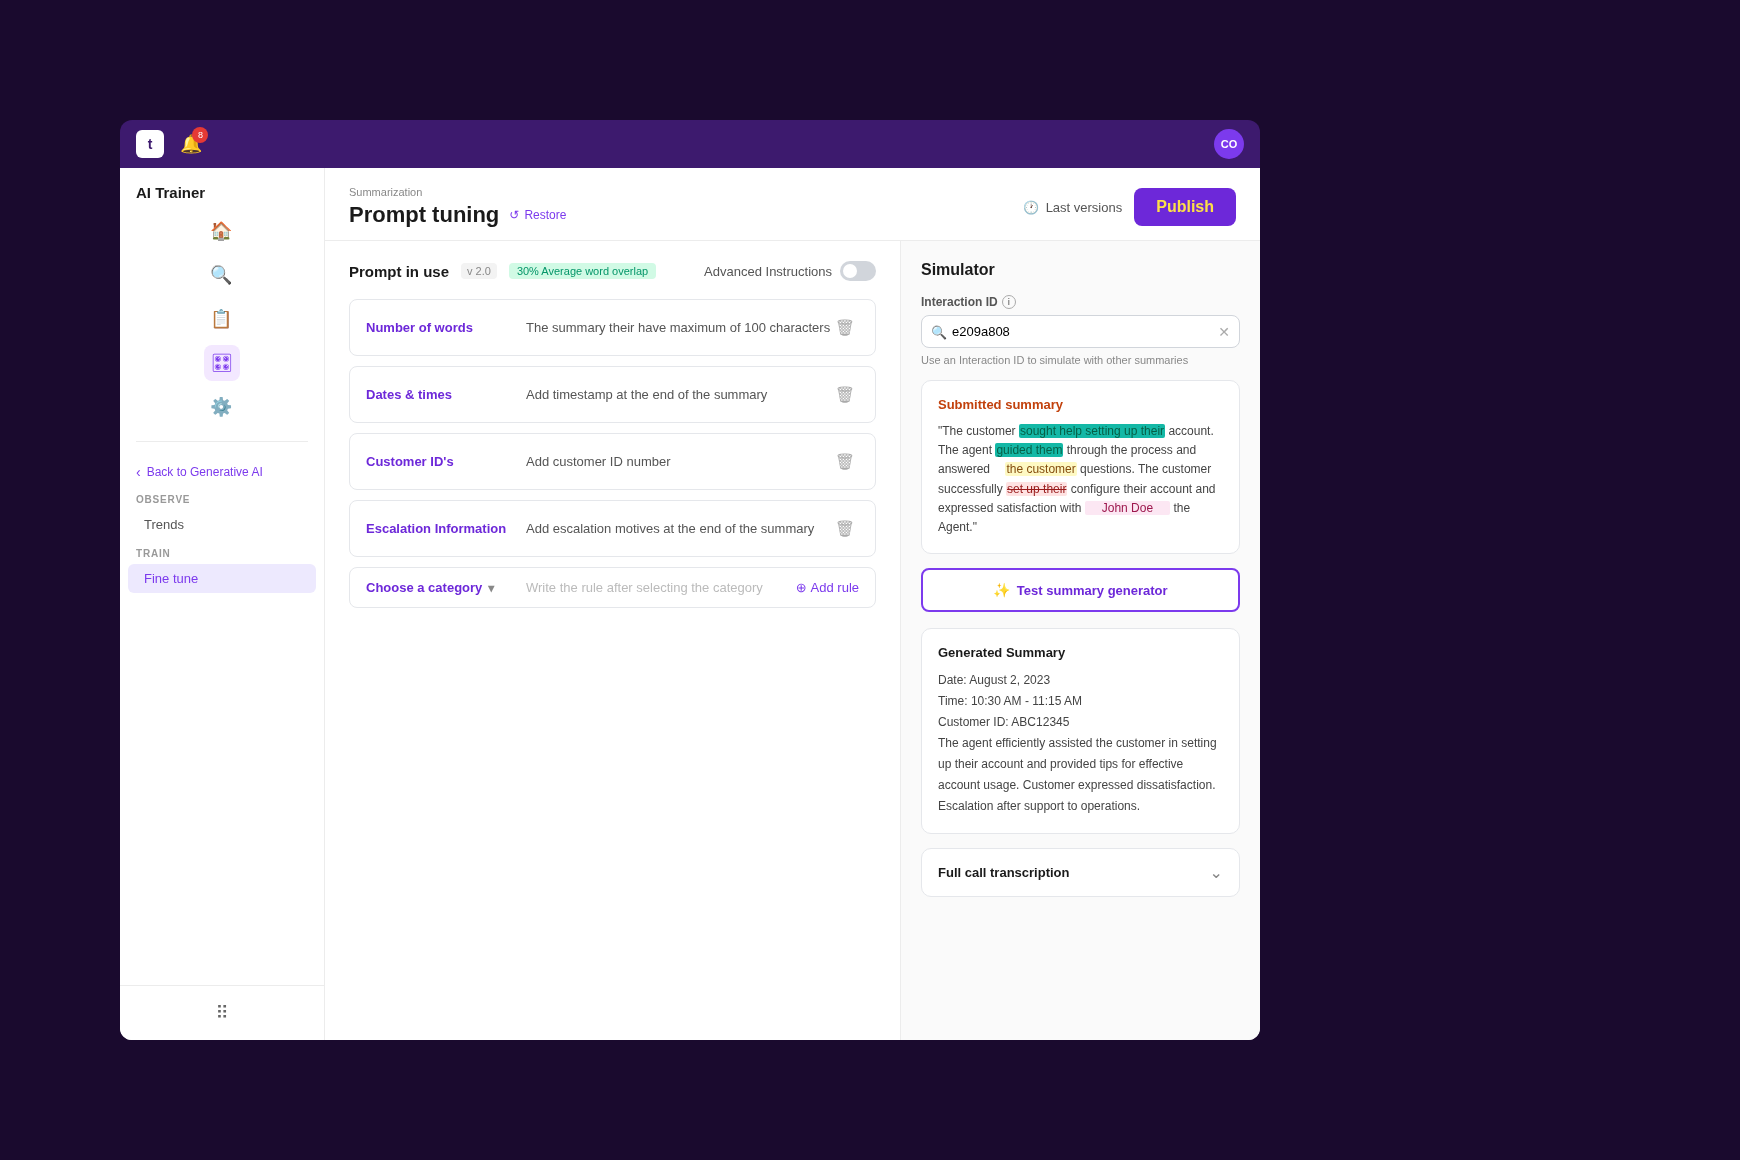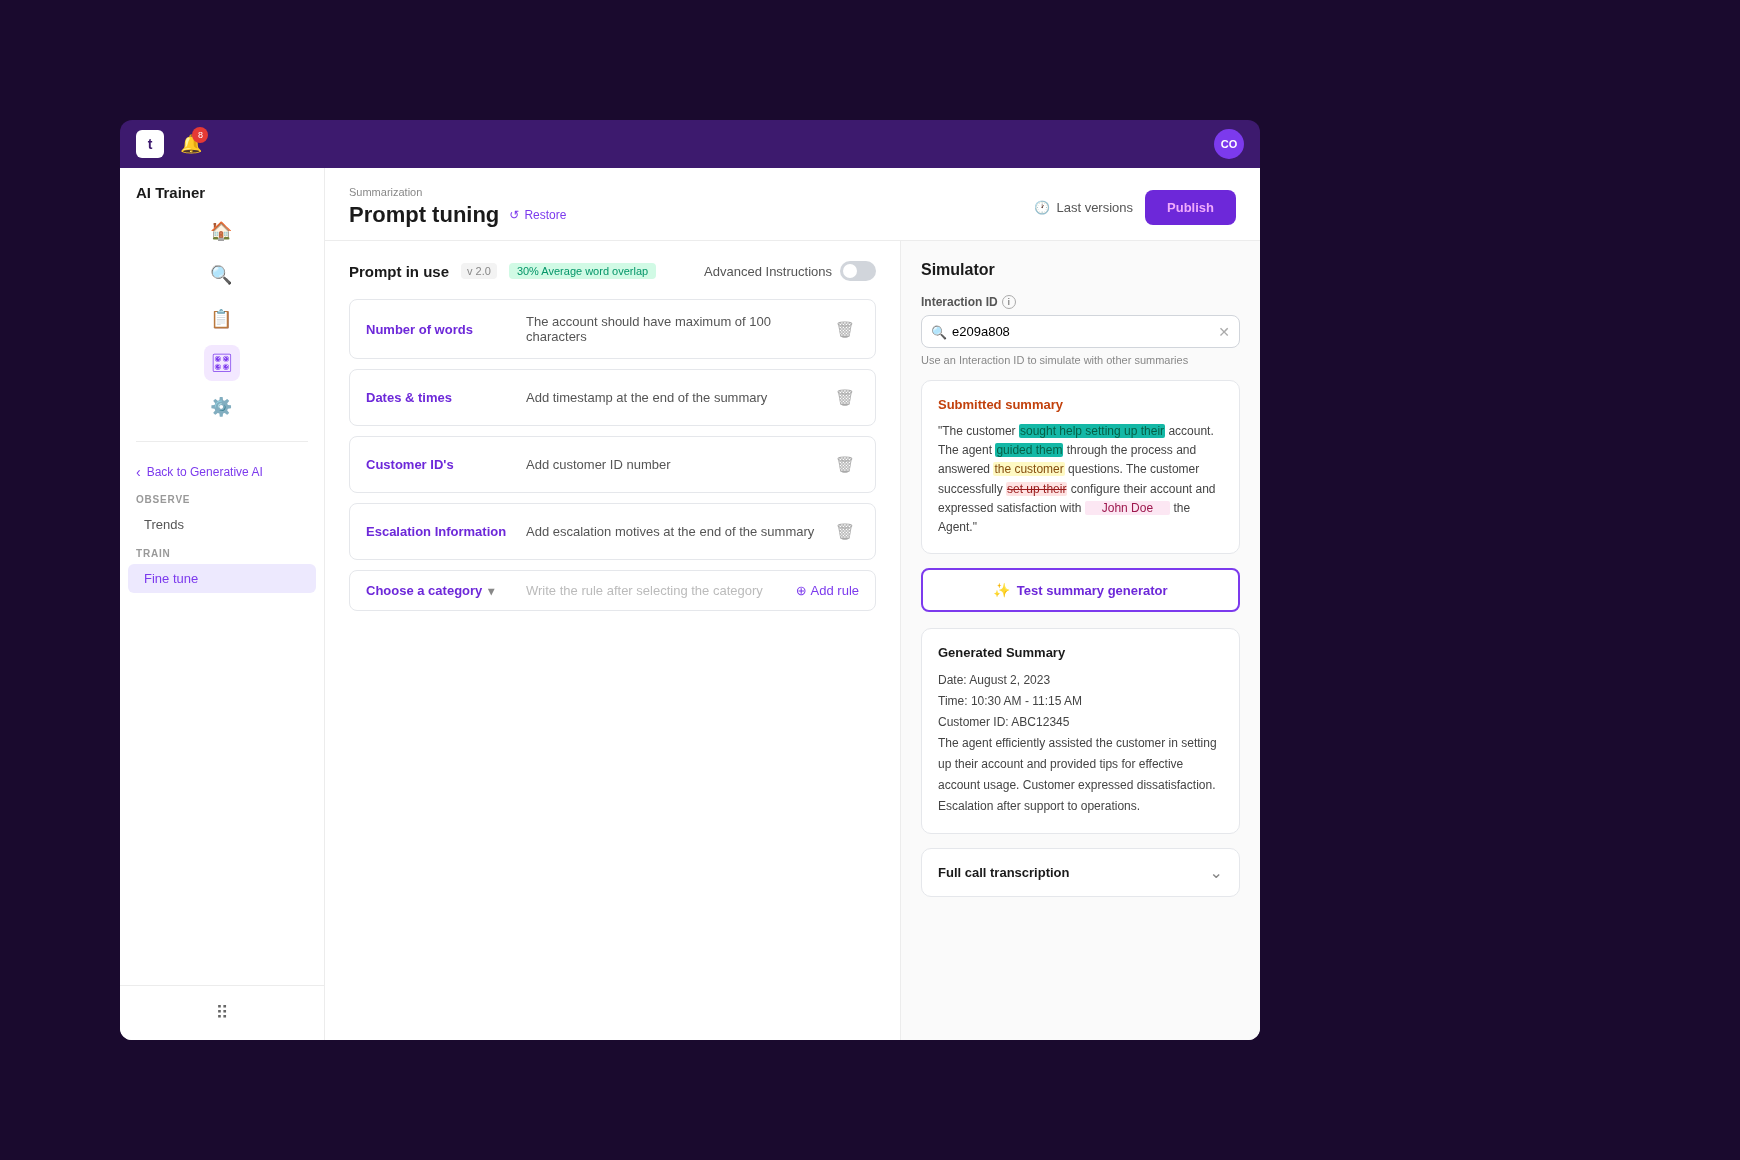--- a/index.html
+++ b/index.html
@@ -185,25 +185,25 @@
       display: flex; align-items: center; gap: 12px;
     }
     .last-versions-btn {
       display: flex; align-items: center; gap: 6px;
       background: none; border: none;
       font-size: 13px; color: #555;
       cursor: pointer;
     }
     .publish-btn {
       background: #6d28d9;
-      color: #f0abfc;
+      color: #fde047;
       border: none;
       border-radius: 8px;
       padding: 10px 22px;
-      font-size: 13px;
+      font-size: 16px;
       font-weight: 600;
       cursor: pointer;
     }
     
     .body-area {
       display: flex;
       flex: 1;
       overflow: hidden;
     }
     
@@ -379,21 +379,21 @@
     }
     .submitted-text {
       font-size: 12px; color: #444; line-height: 1.6;
     }
     .highlight-green {
       background: #14b8a6; color: #065f46;
       border-radius: 2px; padding: 0 1px;
     }
     .highlight-yellow {
       background: #fef9c3; color: #854d0e;
-      border-radius: 2px; padding: 0 1px;
+      border-radius: 2px; padding: 0 1px; margin-left: 12px;
     }
     .highlight-red {
       background: #fee2e2; color: #991b1b;
       border-radius: 2px; padding: 0 1px;
       text-decoration: line-through;
     }
     .highlight-pink {
       background: #fce7f3; color: #9d174d;
       border-radius: 2px; padding: 0 17px;
     }
@@ -516,21 +516,21 @@
           <span class="version-badge">v 2.0</span>
           <span class="overlap-badge">30% Average word overlap</span>
           <div class="adv-instructions">
             <span>Advanced Instructions</span>
             <div class="toggle"></div>
           </div>
         </div>
 
         <div class="rule-row">
           <span class="rule-name">Number of words</span>
-          <span class="rule-desc">The account should have maximum of 100 characters</span>
+          <span class="rule-desc">The summary their have maximum of 100 characters</span>
           <button class="rule-delete-btn">🗑</button>
         </div>
 
         <div class="rule-row">
           <span class="rule-name">Dates &amp; times</span>
           <span class="rule-desc">Add timestamp at the end of the summary</span>
           <button class="rule-delete-btn">🗑</button>
         </div>
 
         <div class="rule-row">

